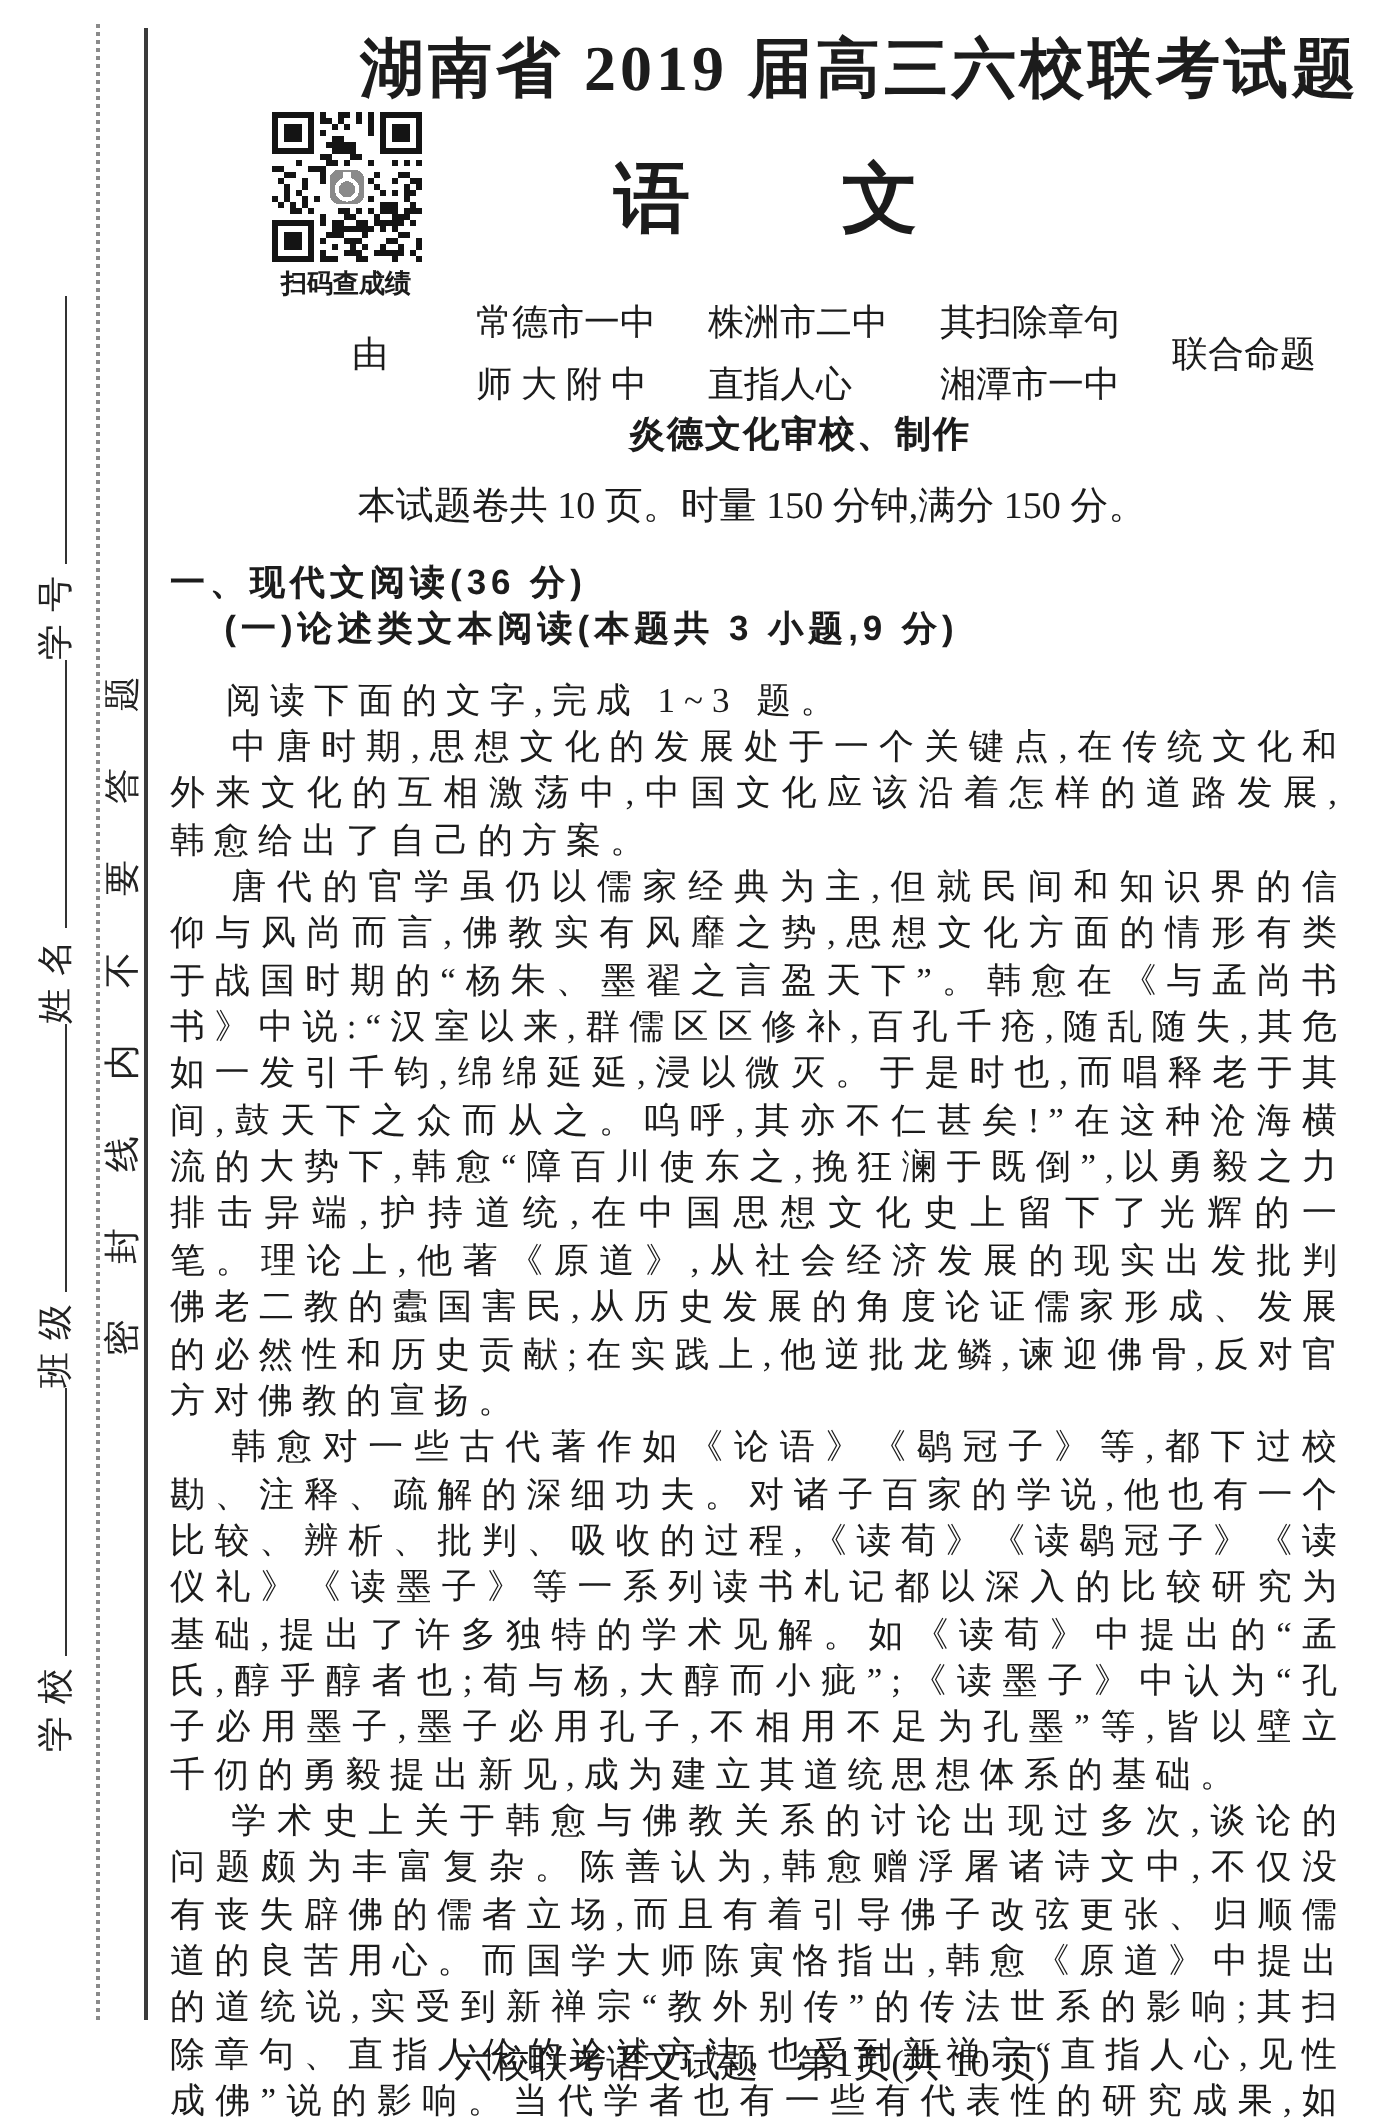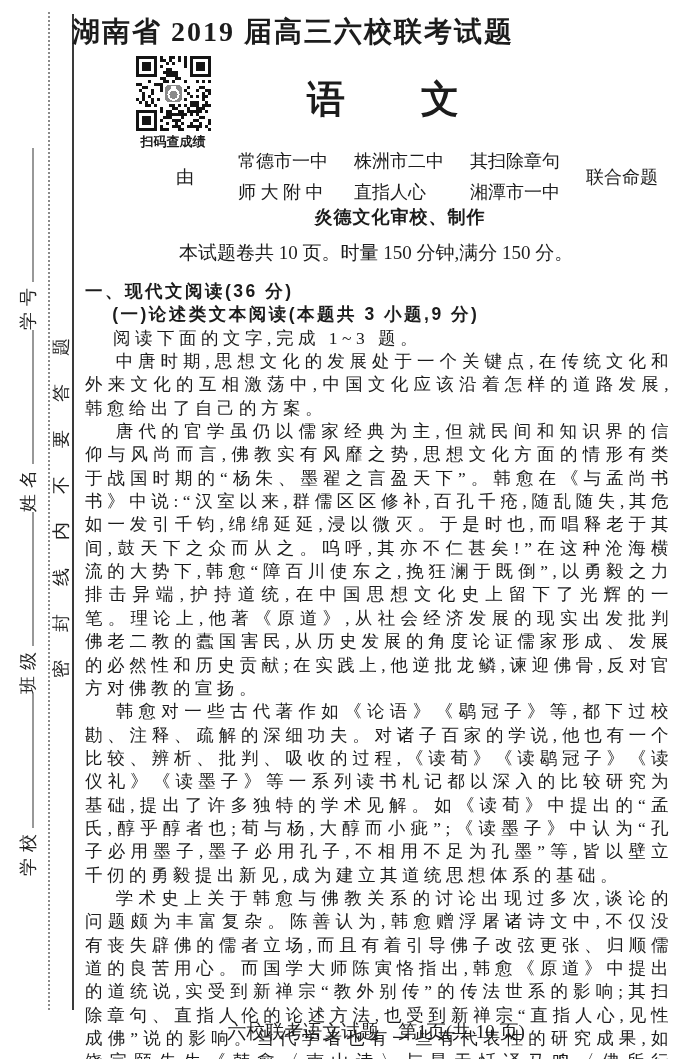--- a/index.html
+++ b/index.html
@@ -13,42 +13,42 @@
   
   .margin-fields{position:absolute;left:27px;top:502px;width:748px;
     transform:translate(-50%,-50%) rotate(-90deg);white-space:nowrap;
     font-size:18px;letter-spacing:6px;}
   .margin-fields .fld{color:#222;}
   .margin-fields .blank{display:inline-block;width:134px;height:1em;border-bottom:1.5px solid #333;letter-spacing:0;}
   .seal-text{position:absolute;left:61px;top:494px;transform:translate(-50%,-50%) rotate(-90deg);
     white-space:nowrap;font-size:18px;letter-spacing:28px;color:#222;}
 
   
-  .title{position:absolute;left:72px;right:8px;top:13px;text-align:left;
-    font-size:28px;font-weight:bold;letter-spacing:2px;}
+  .title{position:absolute;left:72px;right:8px;top:13px;text-align:right;
+    font-size:32px;font-weight:bold;letter-spacing:2px;padding-left:36px;}
   .qr-wrap{position:absolute;left:133px;top:56px;width:80px;text-align:center;}
   .qr{width:75px;height:75px;margin:0 auto;}
   .qr-caption{margin-top:2px;font-size:13px;font-weight:bold;font-family:"Liberation Sans",sans-serif;}
   .subject{position:absolute;left:72px;right:8px;top:74px;text-align:center;
     font-size:38px;font-weight:bold;margin-left:14px;}
   .byline{position:absolute;left:176px;top:149px;display:flex;align-items:center;font-size:18px;}
   .byline .by{margin-right:20px;}
   .schools{display:grid;grid-template-columns:auto auto auto;column-gap:26px;row-gap:7px;margin-left:24px;}
   .byline .joint{margin-left:26px;}
   .producer{position:absolute;left:72px;right:8px;top:205px;text-align:center;
     font-size:18px;font-weight:bold;font-family:"Liberation Sans",sans-serif;letter-spacing:1px;margin-left:48px;}
   .exam-info{position:absolute;left:72px;right:8px;top:240px;text-align:center;font-size:19px;}
 
   
   .content{position:absolute;left:85px;top:280px;width:588px;
     font-size:17.5px;line-height:23.35px;letter-spacing:4.5px;
     text-align:justify;text-justify:inter-character;}
   .content .h1{font-weight:bold;font-family:"Liberation Sans",sans-serif;letter-spacing:2.5px;}
   .content .h2{font-weight:bold;font-family:"Liberation Sans",sans-serif;letter-spacing:2.5px;text-indent:1.55em;}
-  .content .instruction{text-indent:1.6em;}
+  .content .instruction{text-indent:1.6em;margin-top:12px;}
   .content p.para{margin:0;text-indent:1.75em;}
 
   .footer{position:absolute;left:72px;right:8px;top:1019px;text-align:center;font-size:19px;}
 </style>
 </head>
 <body>
 
 <div class="page">
 
   <div class="dotted-line"></div>

